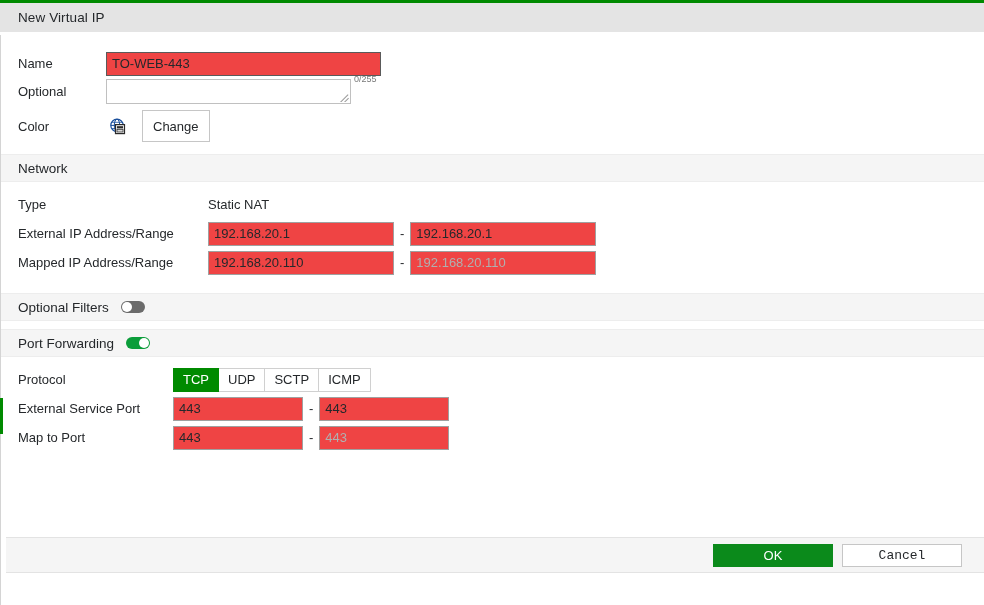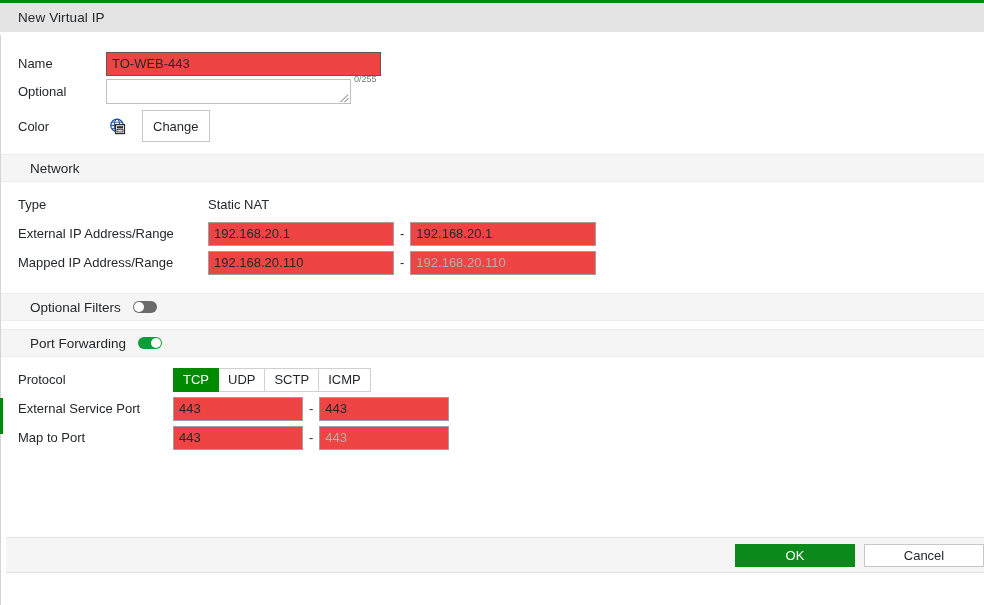--- a/index.html
+++ b/index.html
@@ -57,21 +57,21 @@
     height: 36px;
     background: #008a00;
   }
 
   
   .section-head {
     background: #f5f5f5;
     height: 28px;
     display: flex;
     align-items: center;
-    padding-left: 30px;
+    padding-left: 18px;
     box-sizing: border-box;
     border-top: 1px solid #ededed;
     border-bottom: 1px solid #ededed;
   }
   .section-head .sec-label {
     font-size: 13.5px;
     color: #25282b;
   }
 
   .row {
@@ -273,41 +273,42 @@
     left: 6px;
     right: 0;
     bottom: 32px;
     height: 36px;
     background: #f5f5f5;
     border-top: 1px solid #e3e3e3;
     border-bottom: 1px solid #e3e3e3;
     display: flex;
     align-items: center;
     justify-content: flex-end;
+    padding-right: 22px;
     box-sizing: border-box;
   }
   .btn-ok {
     width: 120px;
     height: 23px;
     background: #0b8a1b;
     border: 1px solid #0b8a1b;
     color: #ffffff;
     font-family: "Liberation Sans", sans-serif;
     font-size: 13px;
     cursor: pointer;
     border-radius: 0;
   }
   .btn-cancel {
     width: 120px;
     height: 23px;
     margin-left: 9px;
     background: #ffffff;
     border: 1px solid #c6c6c6;
     color: #25282b;
-    font-family: Liberation Sans, sans-serif;
+    font-family: Liberation Mono, monospace;
     font-size: 13px;
     cursor: pointer;
     border-radius: 0;
   }
 
   .spacer-8  { height: 8px; }
   .spacer-12 { height: 12px; }
   .spacer-16 { height: 16px; }
 </style>
 </head>

